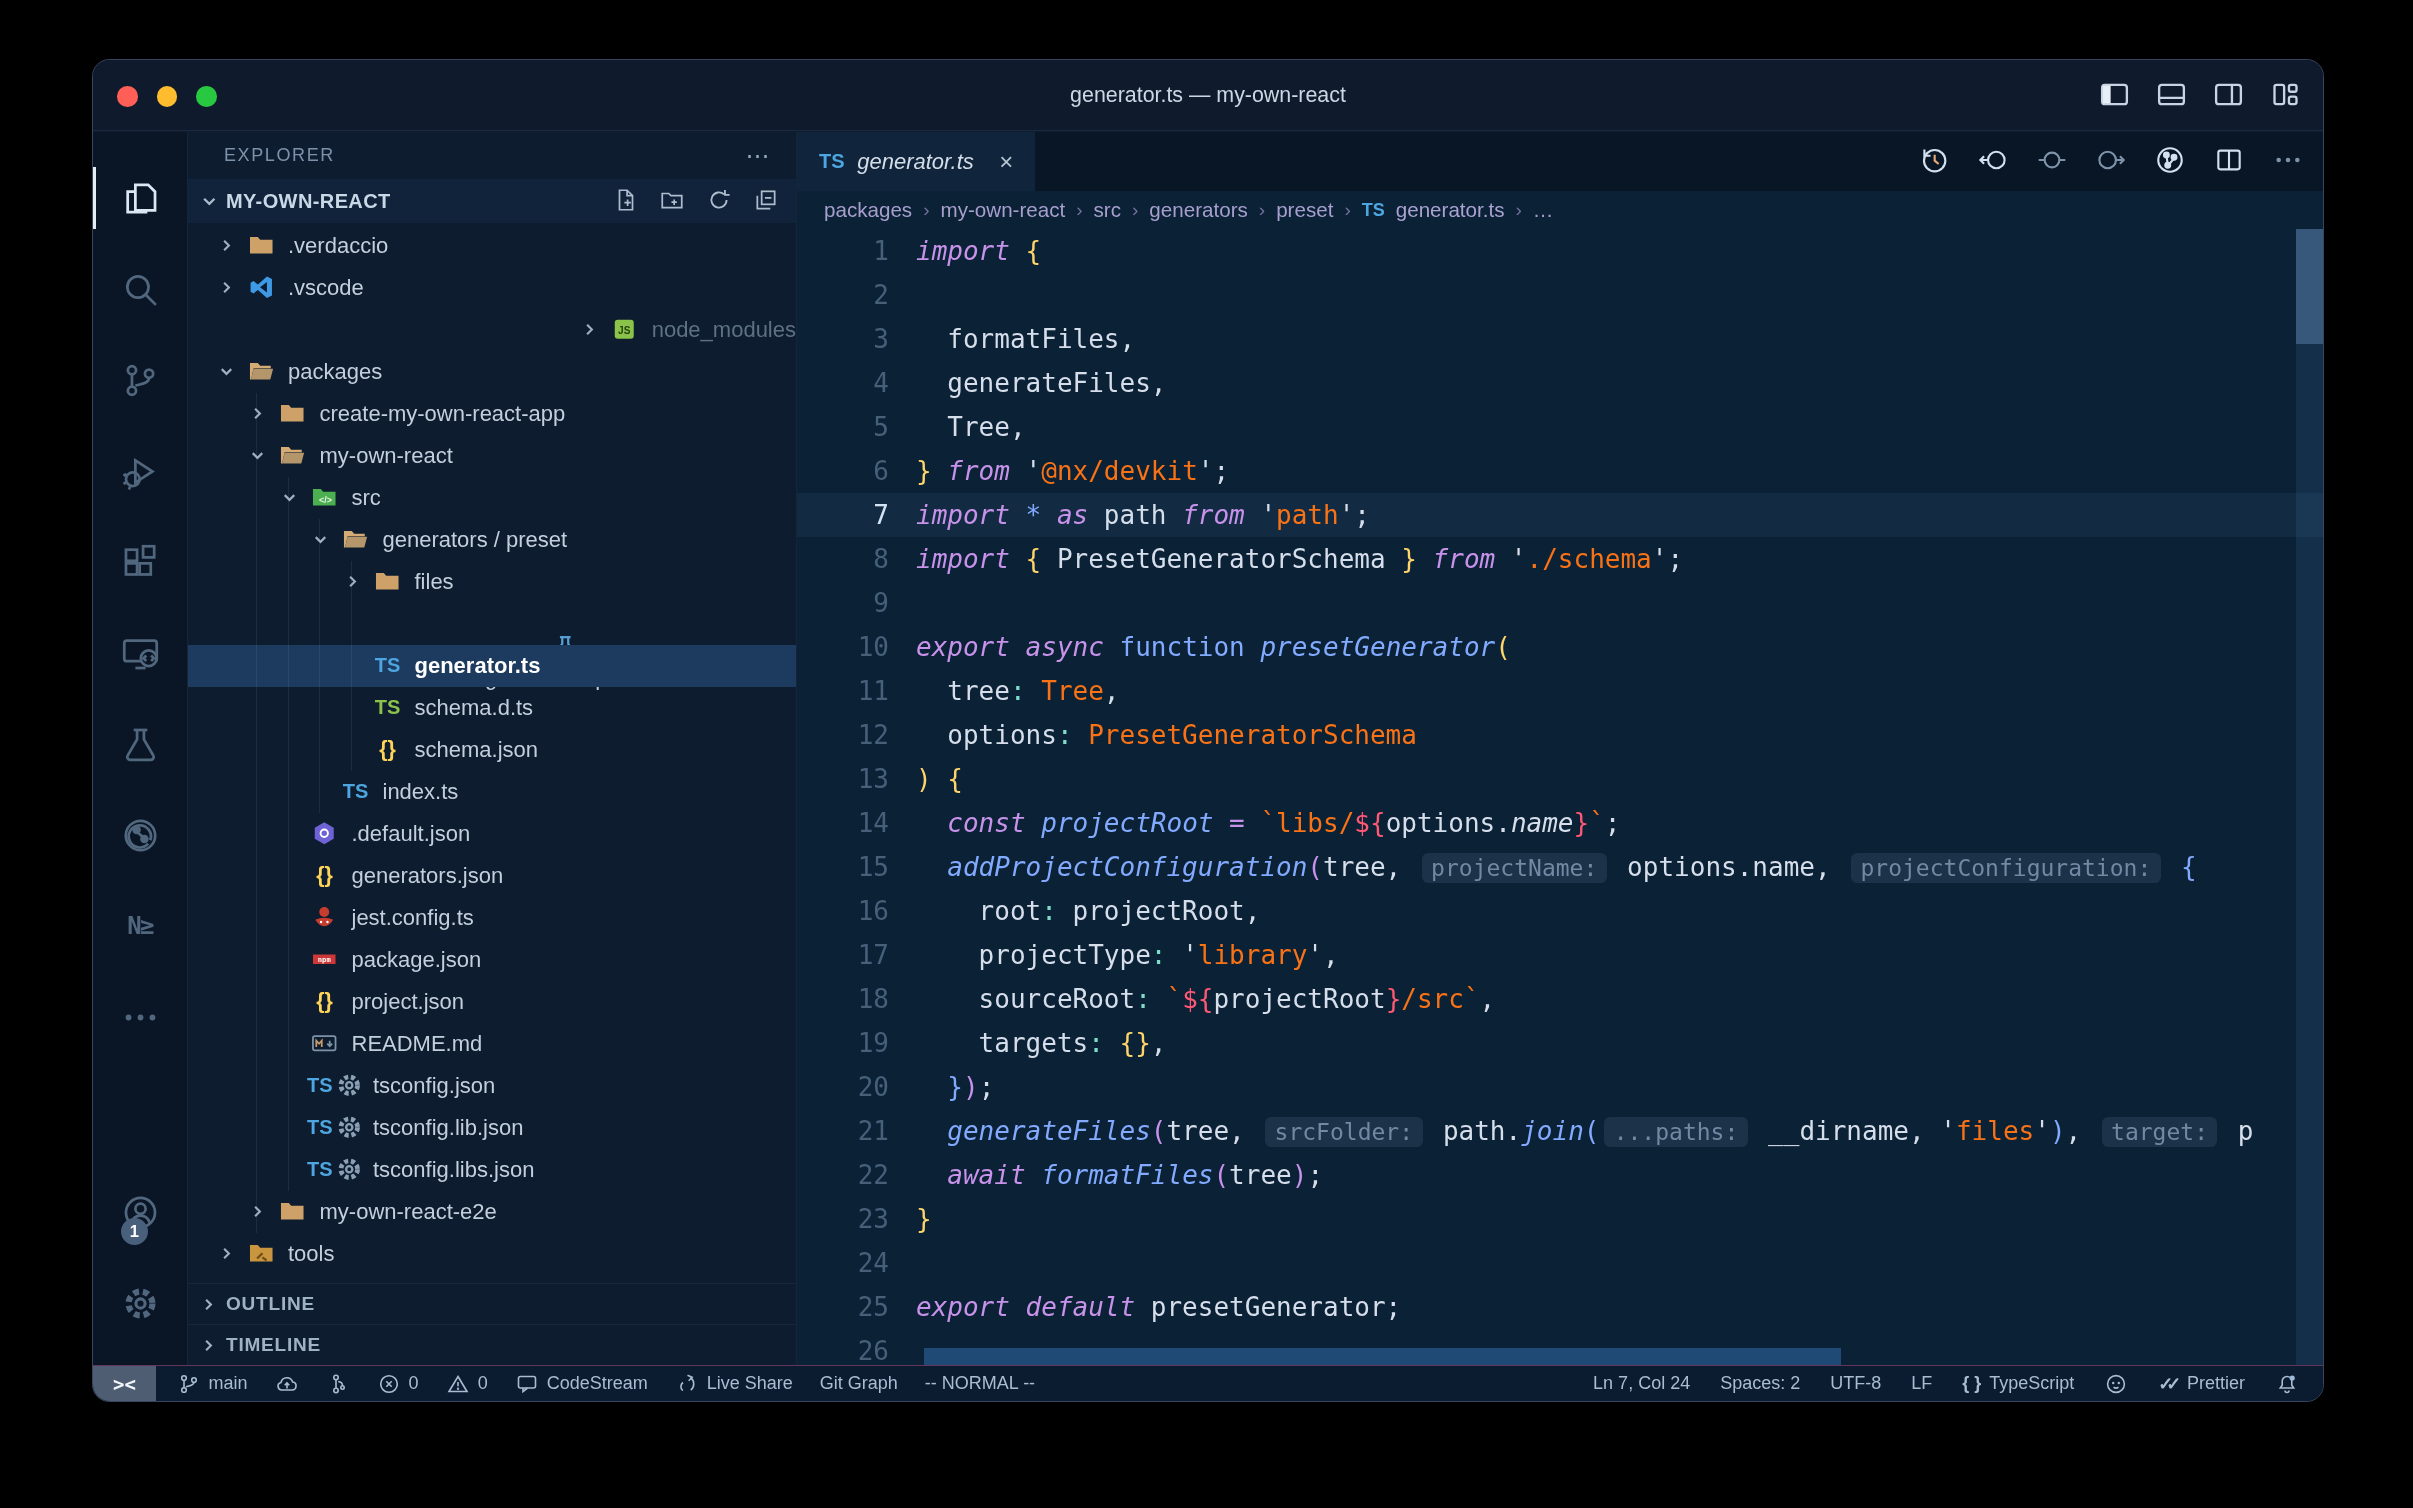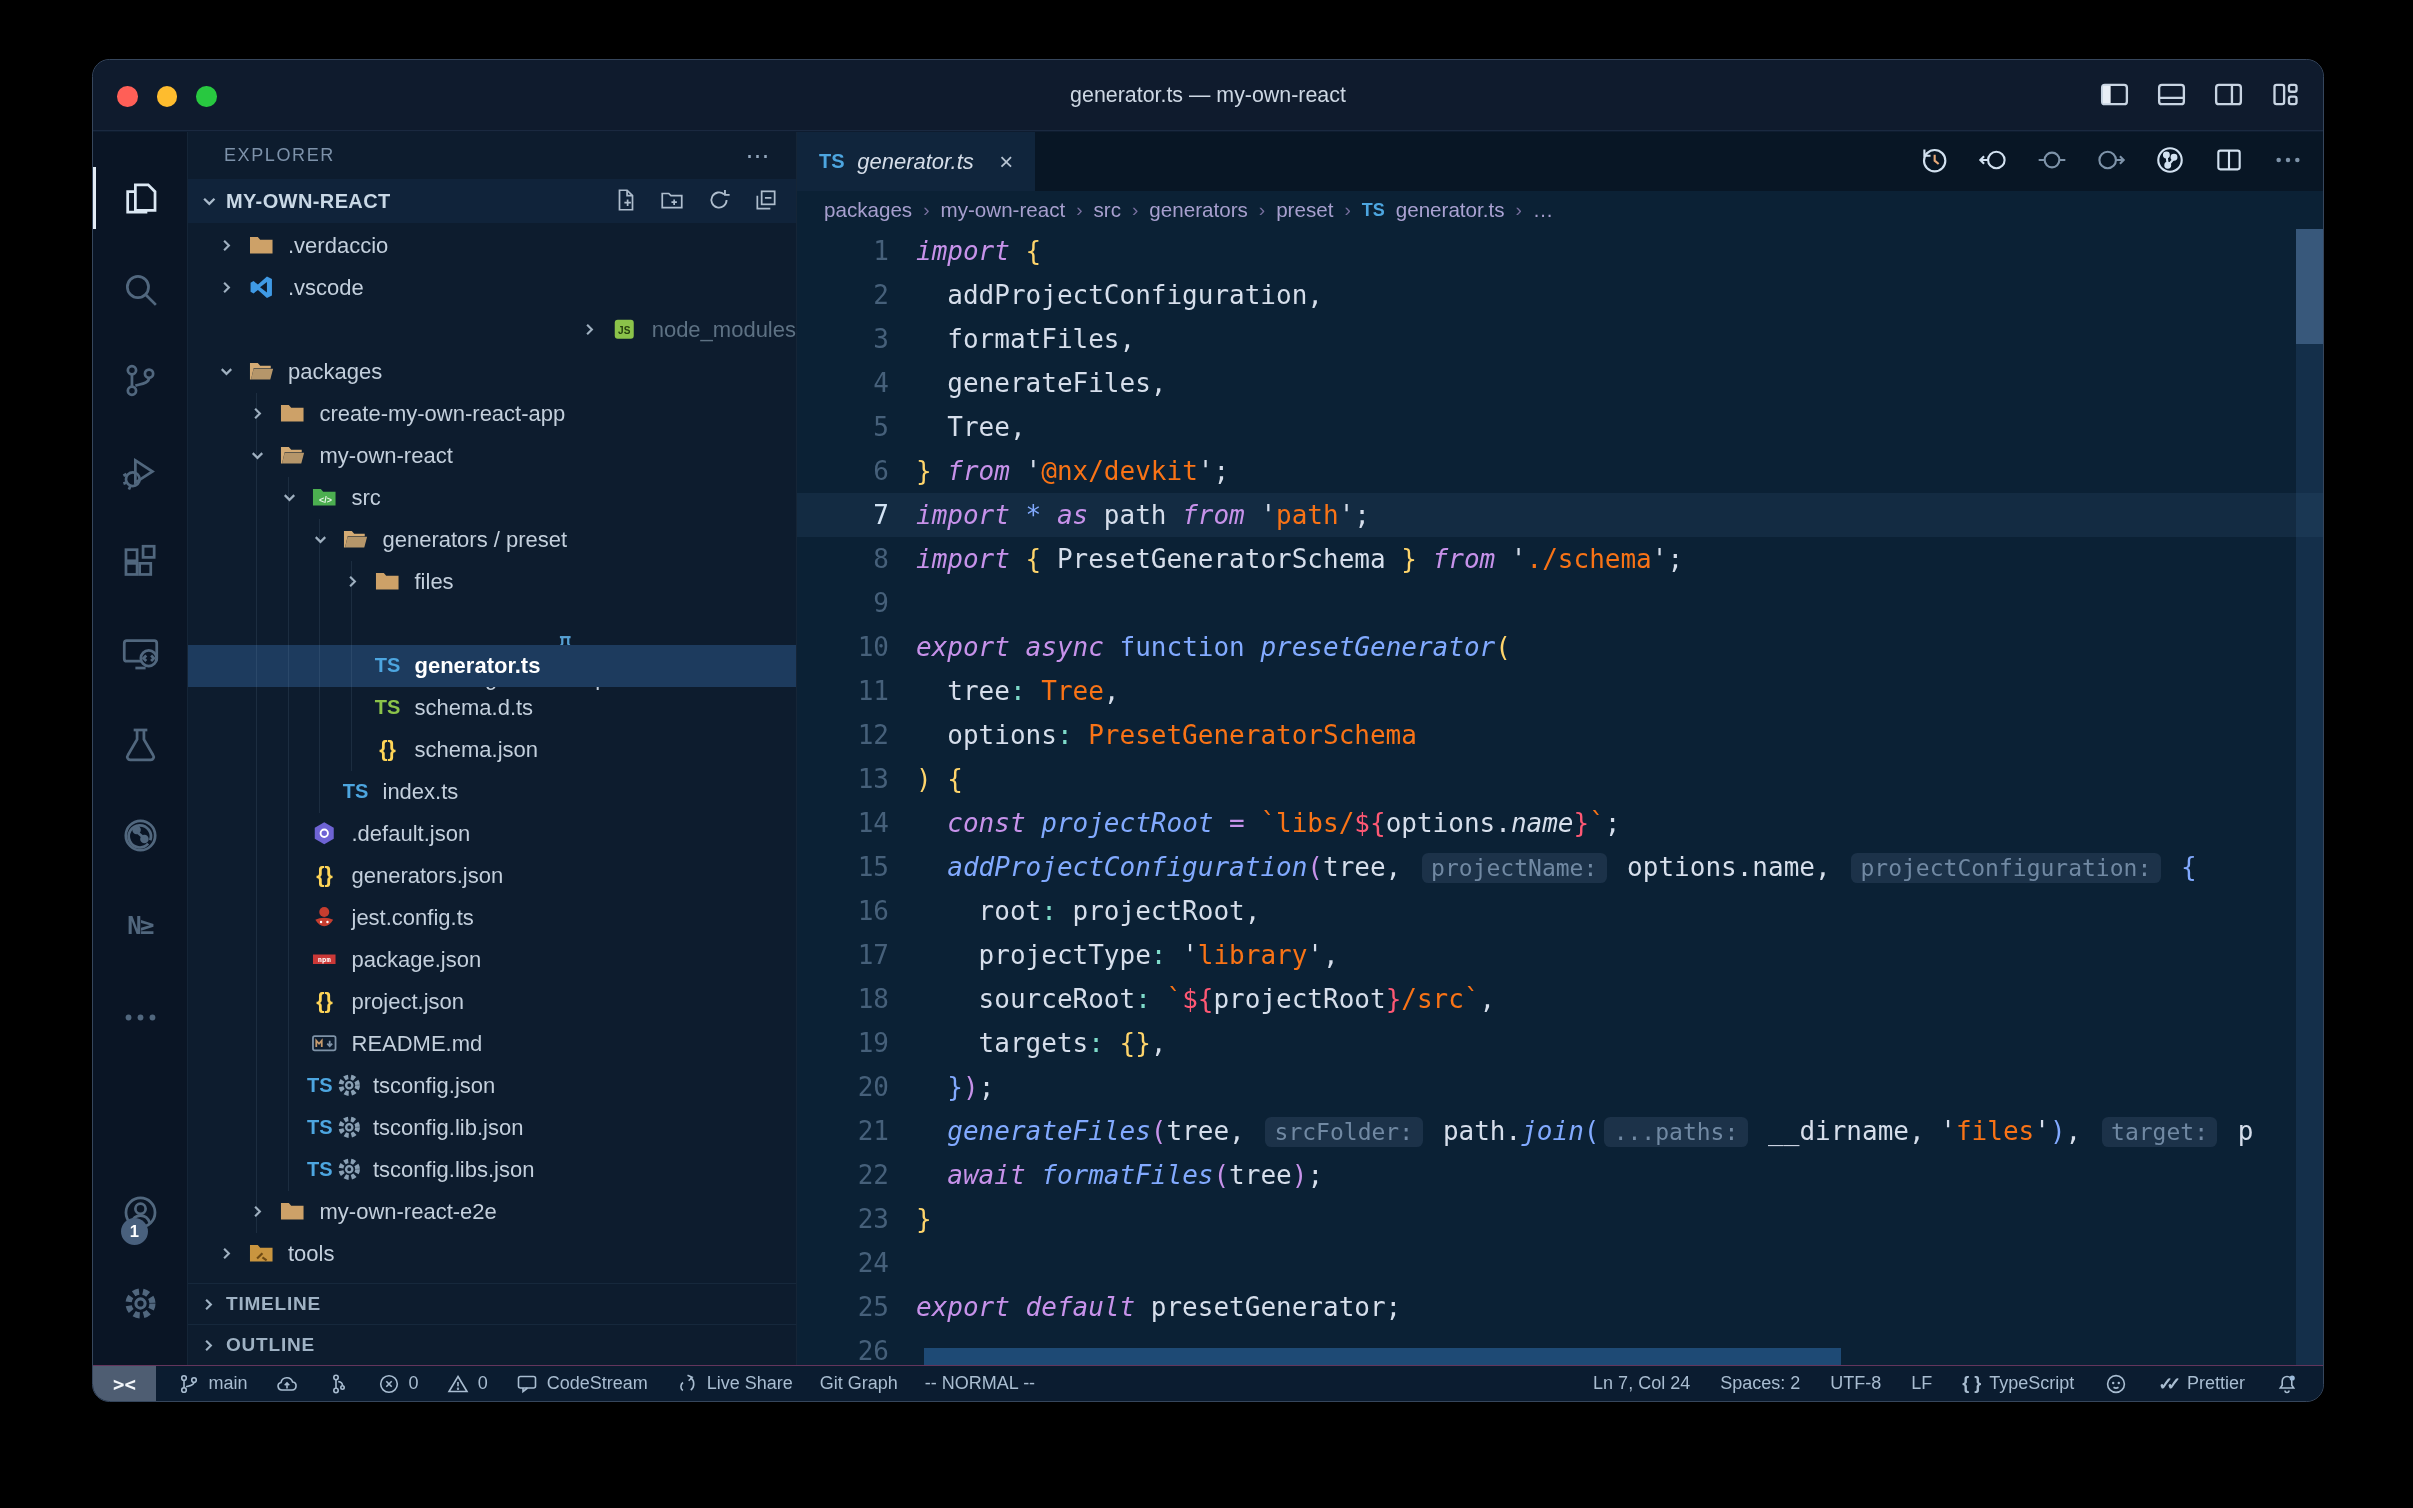--- a/index.html
+++ b/index.html
@@ -567,27 +567,27 @@
                 <path d="M8.5 16.5l4.5-4.5M13 15.5l3.5 2.5" stroke="#6e4a14" stroke-width="1.8"></path>
               </svg>
             </span>
             <span class="tlabel">tools</span>
           </div>
         </div>
       <div class="panel-row">
         <svg class="chev-svg" viewBox="0 0 16 16" fill="none" stroke="currentColor" stroke-width="1.8">
             <path d="M6 4l4 4-4 4"></path>
           </svg>
-        <span>TIMELINE</span>
+        <span>OUTLINE</span>
       </div>
       <div class="panel-row">
         <svg class="chev-svg" viewBox="0 0 16 16" fill="none" stroke="currentColor" stroke-width="1.8">
             <path d="M6 4l4 4-4 4"></path>
           </svg>
-        <span>OUTLINE</span>
+        <span>TIMELINE</span>
       </div>
     </div>
 
     <div class="editor">
       <div class="tabstrip">
         <div class="tab">
           <span class="tabts">TS</span>
           <span class="tablabel">generator.ts</span>
           <span class="tabclose">×</span>
         </div>
@@ -639,21 +639,21 @@
           <span>preset</span>
           <span class="bc-sep">›</span>
           <span class="bc-ts">TS</span>
           <span class="bc-last">generator.ts</span>
           <span class="bc-sep">›</span>
           <span>…</span>
         </div>
       <div class="codearea">
         <div id="codelines">
             <div class="cline"><span class="lnum">1</span><span class="ltext"><span class="tk-kw">import</span><span class="tk-txt"> </span><span class="tk-y">{</span></span></div>
-            <div class="cline"><span class="lnum">2</span><span class="ltext"><span class="tk-txt">  addProjectConfiguration,</span></span></div>
+            <div class="cline"><span class="lnum">2</span></div>
             <div class="cline"><span class="lnum">3</span><span class="ltext"><span class="tk-txt">  formatFiles,</span></span></div>
             <div class="cline"><span class="lnum">4</span><span class="ltext"><span class="tk-txt">  generateFiles,</span></span></div>
             <div class="cline"><span class="lnum">5</span><span class="ltext"><span class="tk-txt">  Tree,</span></span></div>
             <div class="cline"><span class="lnum">6</span><span class="ltext"><span class="tk-y">}</span><span class="tk-txt"> </span><span class="tk-kw">from</span><span class="tk-txt"> </span><span class="tk-q">'</span><span class="tk-str">@nx/devkit</span><span class="tk-q">'</span><span class="tk-txt">;</span></span></div>
             <div class="cline cur"><span class="lnum">7</span><span class="ltext"><span class="tk-kw">import</span><span class="tk-txt"> </span><span class="tk-bl">*</span><span class="tk-txt"> </span><span class="tk-kw">as</span><span class="tk-txt"> path </span><span class="tk-kw">from</span><span class="tk-txt"> </span><span class="tk-q">'</span><span class="tk-str">path</span><span class="tk-q">'</span><span class="tk-txt">;</span></span></div>
             <div class="cline"><span class="lnum">8</span><span class="ltext"><span class="tk-kw">import</span><span class="tk-txt"> </span><span class="tk-y">{</span><span class="tk-txt"> PresetGeneratorSchema </span><span class="tk-y">}</span><span class="tk-txt"> </span><span class="tk-kw">from</span><span class="tk-txt"> </span><span class="tk-q">'</span><span class="tk-str">./schema</span><span class="tk-q">'</span><span class="tk-txt">;</span></span></div>
             <div class="cline"><span class="lnum">9</span><span class="ltext"></span></div>
             <div class="cline"><span class="lnum">10</span><span class="ltext"><span class="tk-kw">export</span><span class="tk-txt"> </span><span class="tk-kw">async</span><span class="tk-txt"> </span><span class="tk-bl">function</span><span class="tk-txt"> </span><span class="tk-fn">presetGenerator</span><span class="tk-y">(</span></span></div>
             <div class="cline"><span class="lnum">11</span><span class="ltext"><span class="tk-txt">  tree</span><span class="tk-teal">:</span><span class="tk-txt"> </span><span class="tk-str">Tree</span><span class="tk-txt">,</span></span></div>
             <div class="cline"><span class="lnum">12</span><span class="ltext"><span class="tk-txt">  options</span><span class="tk-teal">:</span><span class="tk-txt"> </span><span class="tk-str">PresetGeneratorSchema</span></span></div>

